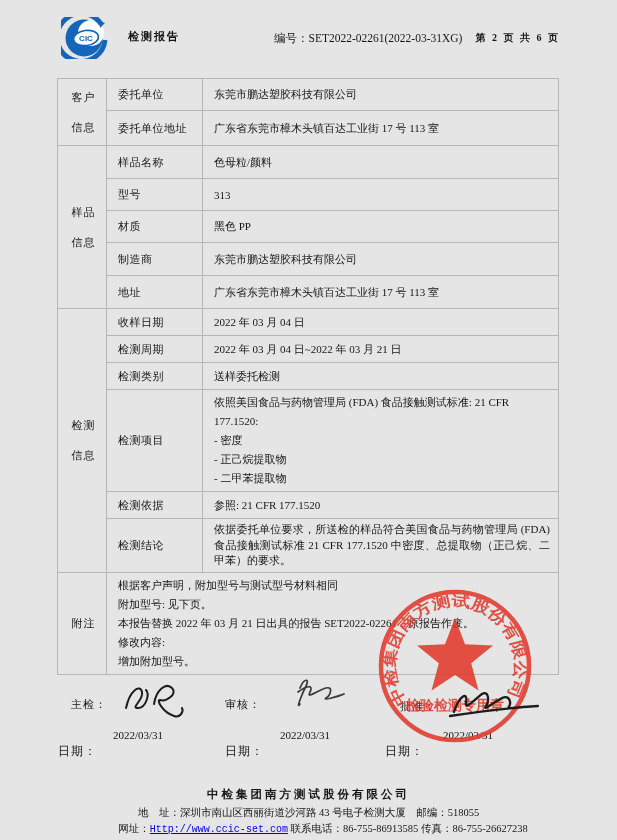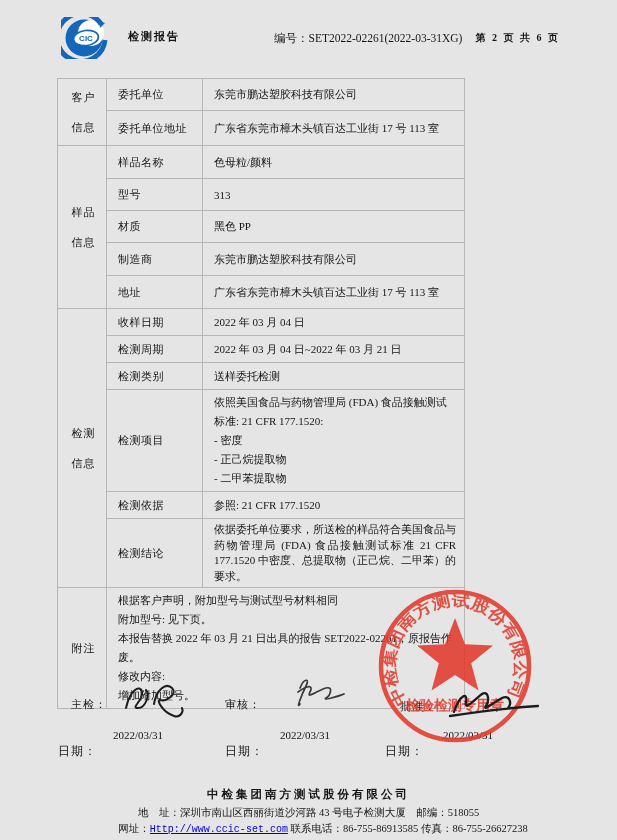--- a/index.html
+++ b/index.html
@@ -8,21 +8,21 @@
     position:relative; width:617px; height:840px; background:#e5e5e5;
     font-family:"Liberation Serif","DejaVu Serif",serif;
     color:#161616; overflow:hidden;
   }
   
   .hdr-logo { position:absolute; left:61px; top:17px; }
   .hdr-title { position:absolute; left:128px; top:29px; font-size:11px; font-weight:bold; letter-spacing:2px; }
   .hdr-no { position:absolute; left:237px; top:31px; font-size:11.5px; font-weight:normal;padding-left:37px; }
   .hdr-pages { position:absolute; right:57px; top:31px; font-size:10px; font-weight:bold; letter-spacing:2px; }
   
-  table.report { position:absolute; left:57px; top:78px; width:408px;
+  table.report { position:absolute; left:57px; top:78px; width:502px;
     border-collapse:collapse; table-layout:fixed; font-size:11px; }
   table.report td { border:1px solid #b6b6b6; vertical-align:middle; overflow:hidden; }
   table.report { border:1.5px solid #9d9d9d; }
   table.report td { padding:3px 8px 3px 11px; }
   td.grp { text-align:center; padding:0 12px; line-height:30px; letter-spacing:1px; }
   td.lbl { letter-spacing:0.5px; }
   tr.sec td { border-top:1.8px solid #9d9d9d; }
   td.ml { white-space:pre-line; line-height:19px; vertical-align:middle; }
   td.concl { line-height:15.5px; padding-top:4px; padding-bottom:4px; text-align:justify; }
   tr.h30{height:30px} tr.h32{height:32px} tr.h33{height:33px} tr.h27{height:27px}

